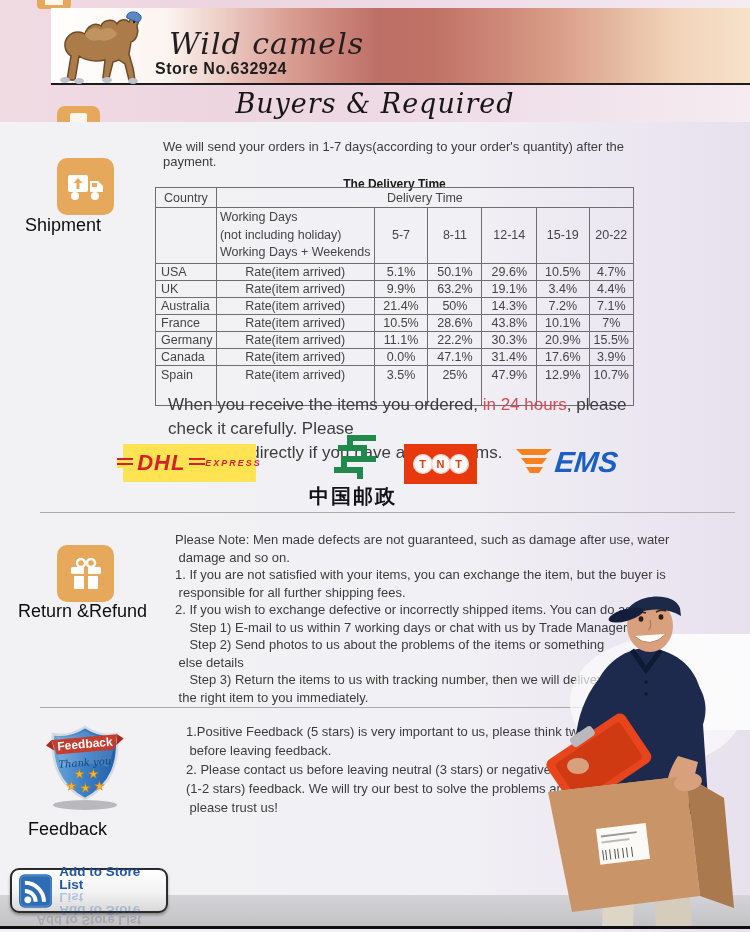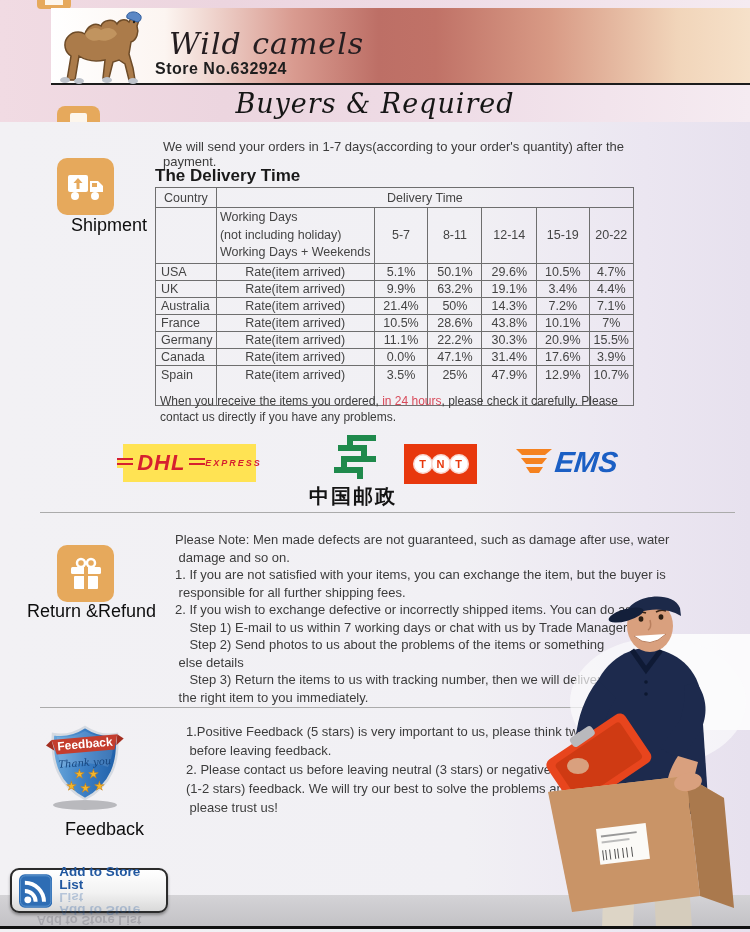--- a/index.html
+++ b/index.html
@@ -20,34 +20,34 @@
   .store-script { position:absolute; left:118px; top:18px; font-family:"DejaVu Serif", serif; font-style:italic;
     font-size:30px; color:#241d20; letter-spacing:1px; }
   .store-no { position:absolute; left:104px; top:52px; font-size:16px; font-weight:bold; color:#1e1e1e; letter-spacing:.5px; }
   .page-heading { position:absolute; left:0; top:88px; width:750px; text-align:center;
     font-family:"DejaVu Serif", serif; font-style:italic; font-size:27px; color:#161616; letter-spacing:1px; }
   .frag-mid { position:absolute; left:57px; top:106px; width:43px; height:16px; background:#e6a95c; border-radius:8px 8px 0 0; }
   .frag-mid .slot { position:absolute; left:13px; top:7px; width:17px; height:9px; background:#fdf6ec; border-radius:2px 2px 0 0; }
   
   .icon-tile { position:absolute; width:57px; height:57px; background:#e6a95c; border-radius:10px;
     display:flex; align-items:center; justify-content:center; }
-  .section-label { position:absolute; font-size:18px; color:#0d0d0d; text-align:right; }
+  .section-label { position:absolute; font-size:18px; color:#0d0d0d; text-align:left; }
   
   .intro-text { position:absolute; left:163px; top:139px; width:480px; font-size:13px; color:#3c3c3c; }
-  .table-title { position:absolute; left:155px; top:166px; width:479px; text-align:left; font-size:17px; font-weight:bold; color:#1a1a1a; }
+  .table-title { position:absolute; left:155px; top:177px; width:479px; text-align:center; font-size:12px; font-weight:bold; color:#1a1a1a; }
   table.delivery { position:absolute; left:155px; top:187px; width:479px; border-collapse:collapse; font-size:12.5px; color:#444; }
   table.delivery th, table.delivery td { border:1px solid #6e6e6e; font-weight:normal; padding:1px 3px; }
   table.delivery .h1 { height:20px; text-align:center; }
   table.delivery .h2 td { height:46px; text-align:center; }
   td.wdays { text-align:left !important; padding-left:4px; line-height:15px; }
   .cc { text-align:left; padding-left:5px !important; height:16px; }
   .cr, .cv { text-align:center; height:16px; }
   tr.row-last td { height:40px; vertical-align:top; padding-top:2px; }
   .colw0{width:61px}.colw1{width:146px}.colw2{width:57px}.colw3{width:57px}.colw4{width:58px}.colw5{width:55px}.colw6{width:45px}
-  .note-text { position:absolute; left:160px; top:393px; width:480px; font-size:12px; line-height:16px; color:#3c3c3c; }
+  .note-text { position:absolute; left:168px; top:393px; width:480px; font-size:17px; line-height:24px; color:#3c3c3c; }
   .red { color:#d84a5a; }
   
   .logo-dhl { position:absolute; left:123px; top:444px; width:133px; height:38px; background:#ffe353;
     display:flex; align-items:center; justify-content:center; }
   .dhl-row { display:flex; align-items:center; gap:4px; }
   .dhl-stripes { width:16px; height:10px; background:repeating-linear-gradient(180deg,#d6202f 0 2.5px,#ffe353 2.5px 5px); }
   .dhl-text { font-size:22px; font-weight:bold; font-style:italic; color:#d6202f; letter-spacing:1px; line-height:20px; }
   .dhl-sub { font-size:9px; font-style:italic; font-weight:bold; color:#d6202f; letter-spacing:2px; }
   .logo-cpost { position:absolute; left:316px; top:432px; width:80px; text-align:center; }
   .cpost-text { position:absolute; left:288px; top:483px; width:130px; text-align:center; font-size:20px; font-weight:bold; color:#141414; letter-spacing:2px; }

